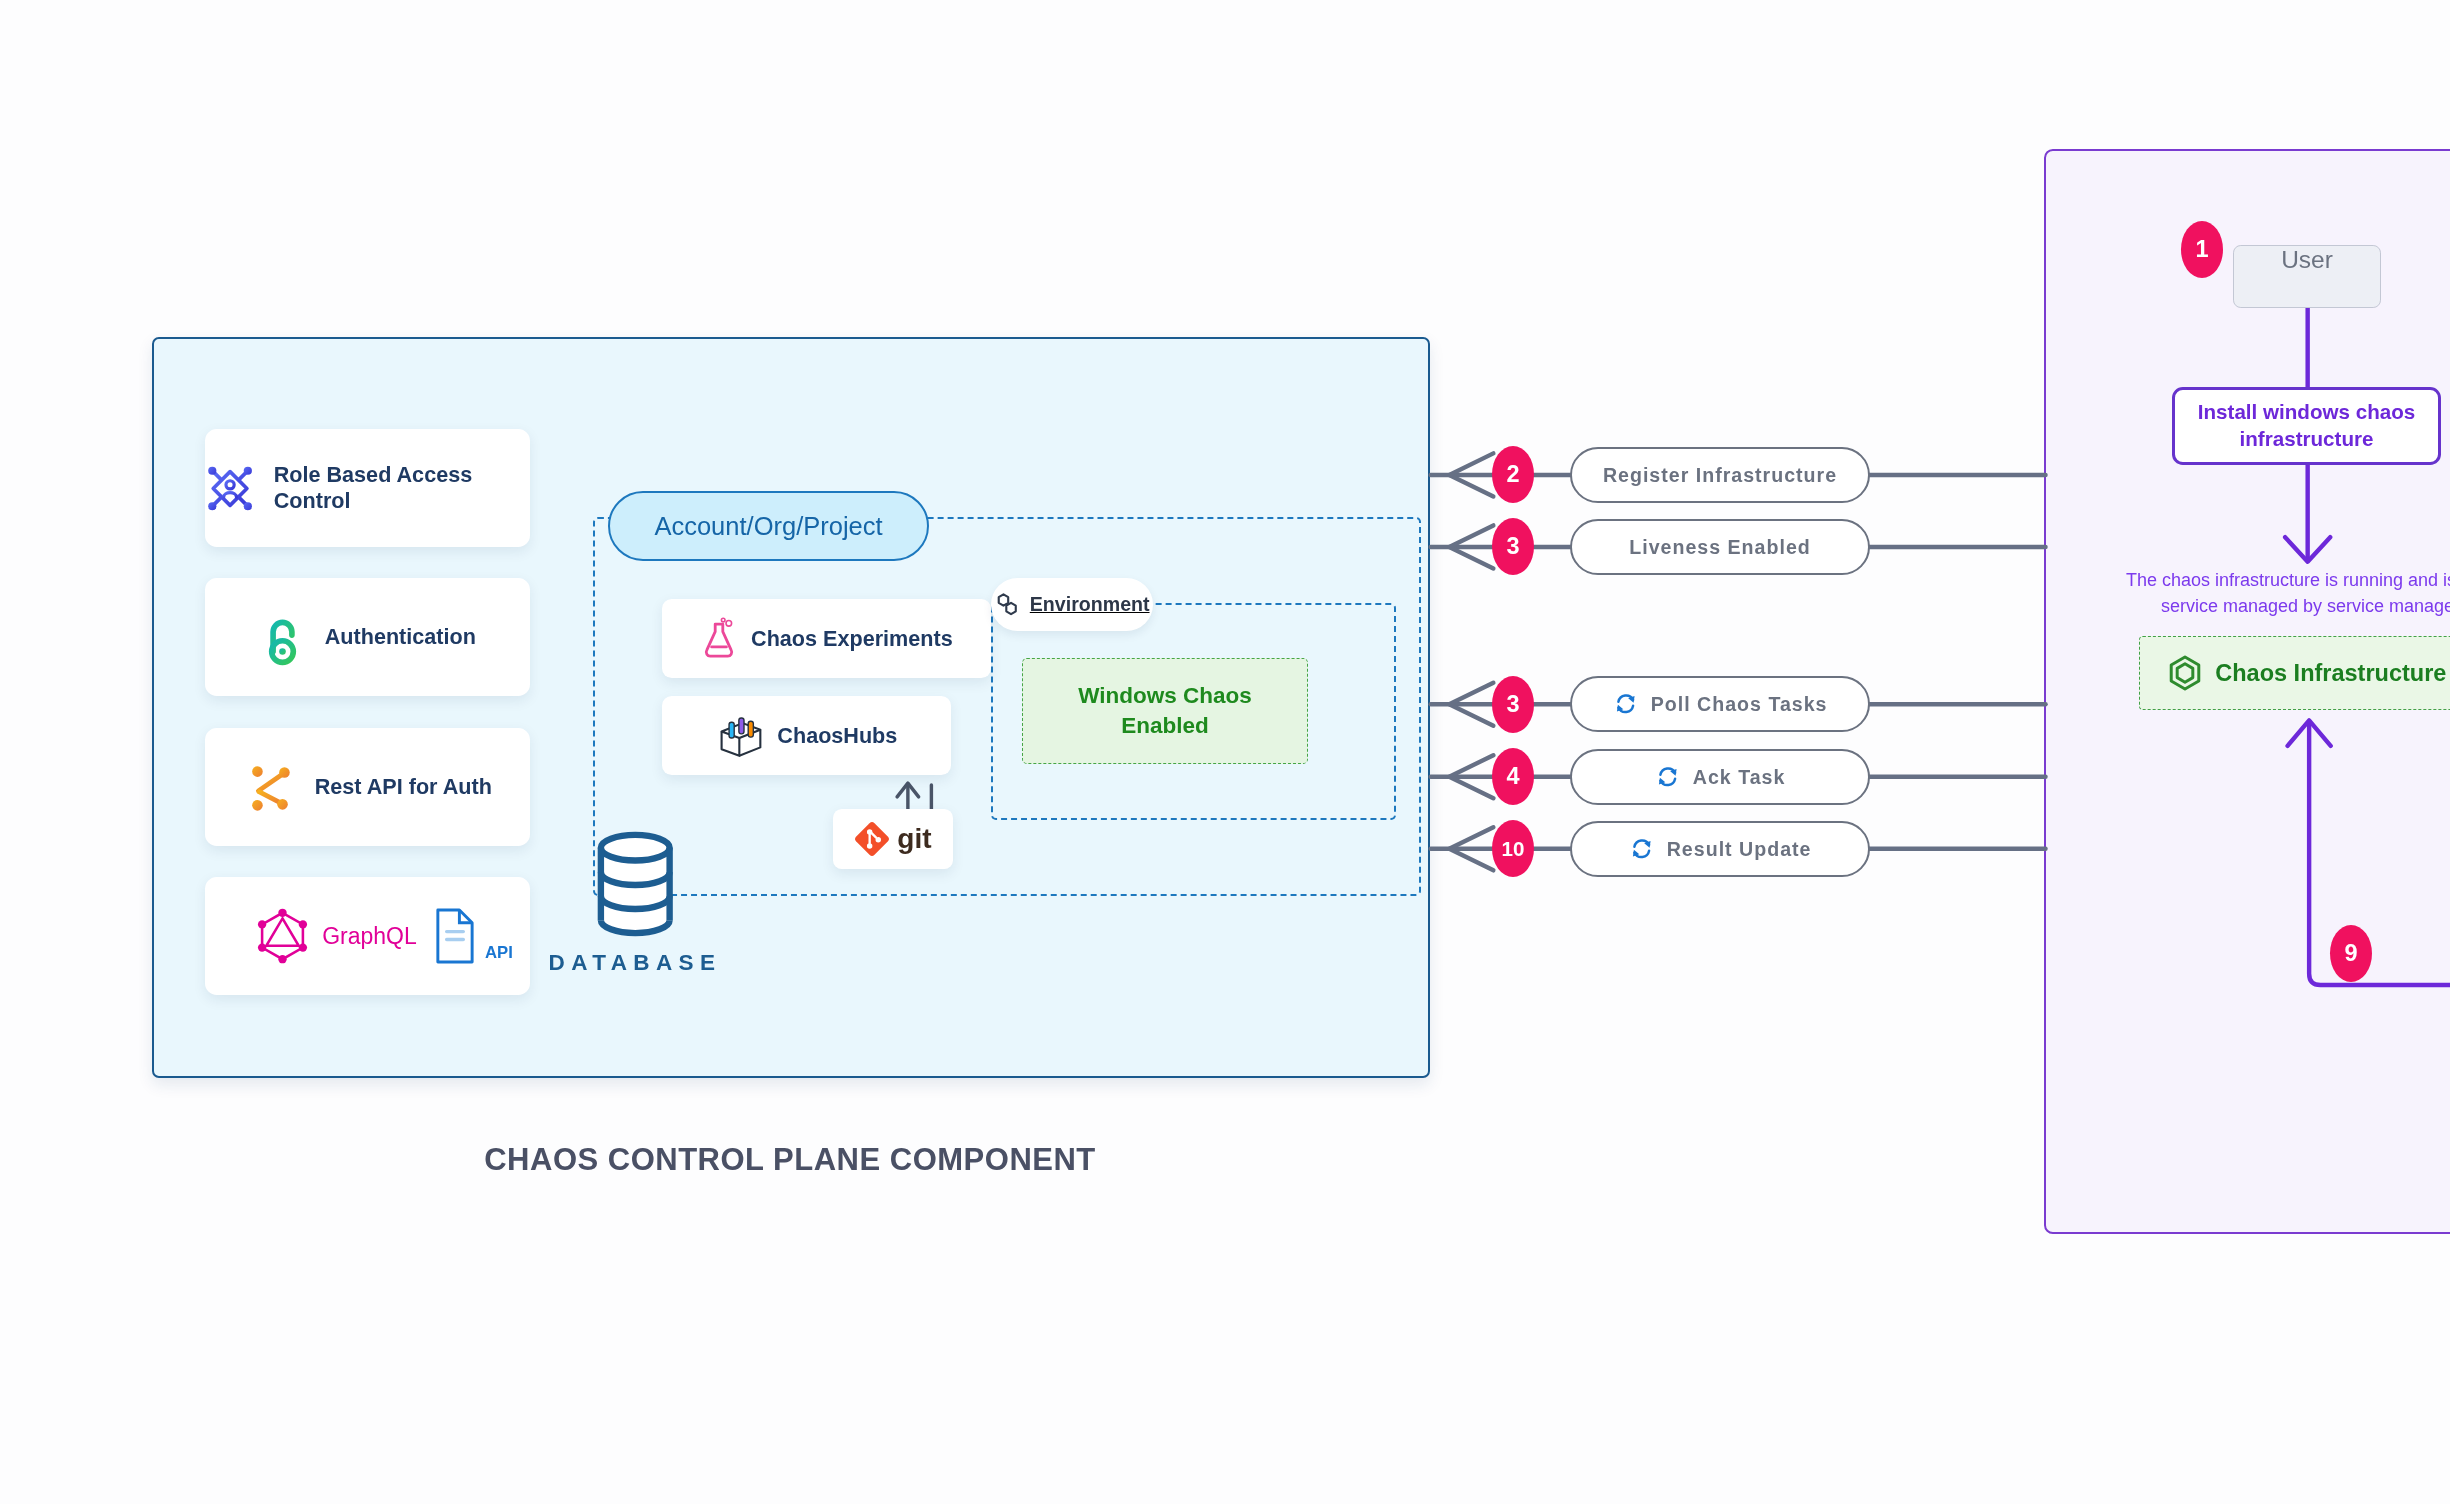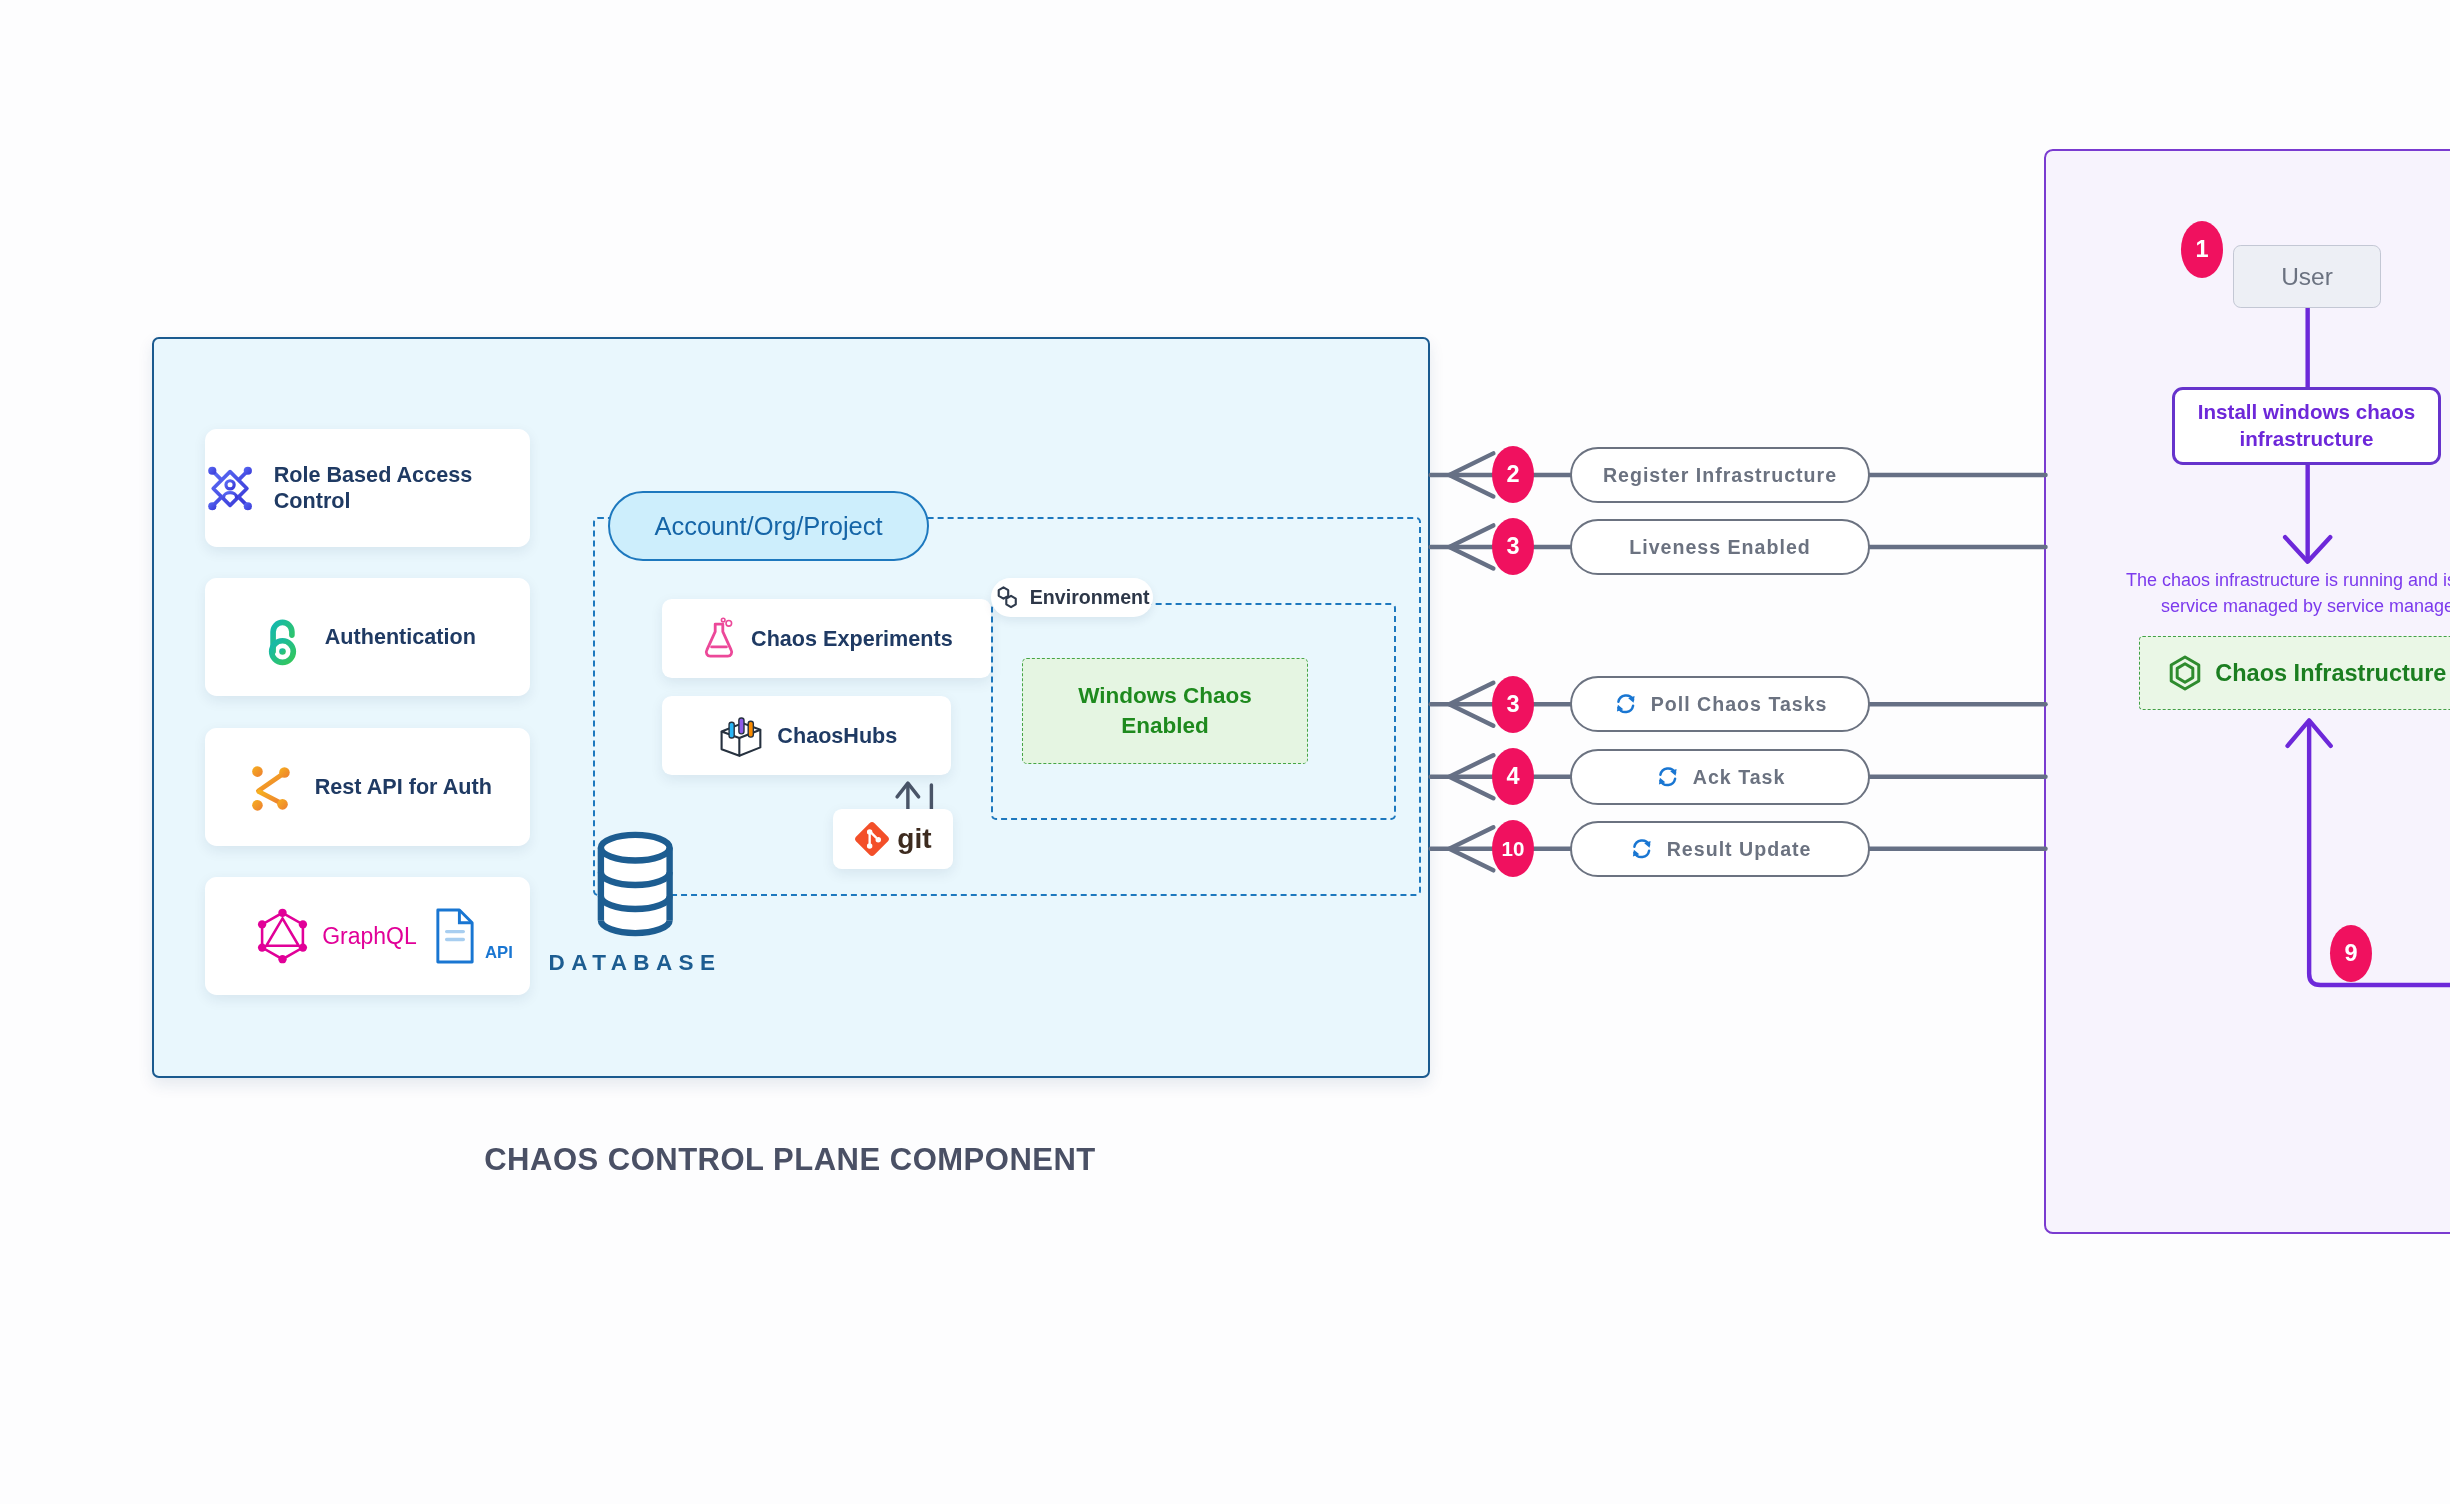--- a/index.html
+++ b/index.html
@@ -197,21 +197,21 @@
       <g fill="#ffffff">
           <circle cx="40" cy="28" r="7"></circle>
           <circle cx="40" cy="64" r="7"></circle>
           <circle cx="62" cy="48" r="7"></circle>
         </g>
       <path d="M40 35 V57 M45 31 L56 42" stroke="#ffffff" stroke-width="6" stroke-linecap="round"></path>
     </svg>
     <span style="color:#3d2b1f;font-weight:bold;font-size:28px;">git</span>
   </div>
 
-  <div class="abs" style="left:991px;top:578px;width:162px;height:39px;background:#ffffff;border-radius:490px;box-shadow:0 3.9px 9.8px rgba(15,40,80,.08);display:flex;align-items:center;justify-content:center;gap:8.8px;">
+  <div class="abs" style="left:991px;top:578px;width:162px;height:53px;background:#ffffff;border-radius:490px;box-shadow:0 3.9px 9.8px rgba(15,40,80,.08);display:flex;align-items:center;justify-content:center;gap:8.8px;text-decoration:underline;">
     <svg width="26.5" height="24.5" viewBox="0 0 56 50">
       <g stroke="#2f3a4c" stroke-width="4.5" fill="none" stroke-linejoin="round">
         <path d="M20 4 L30 10 V22 L20 28 L10 22 V10 Z"></path>
         <path d="M36 22 L46 28 V40 L36 46 L26 40 V28 Z"></path>
       </g>
     </svg>
     <span style="color:#2d3748;font-weight:bold;font-size:19.6px;">Environment</span>
   </div>
 
   <div class="abs" style="left:1022px;top:658px;width:286px;height:106px;background:#e5f5e2;border:1.5px dashed #46a546;border-radius:4.9px;display:flex;align-items:center;justify-content:center;">
@@ -264,21 +264,21 @@
     <span class="lbl">Result Update</span>
   </div>
 
   <div class="badge" style="left:1492px;top:446px;">2</div>
   <div class="badge" style="left:1492px;top:518px;">3</div>
   <div class="badge" style="left:1492px;top:676px;">3</div>
   <div class="badge" style="left:1492px;top:748px;">4</div>
   <div class="badge" style="left:1492px;top:820px;font-size:20.6px;">10</div>
 
   <div class="badge" style="left:2181px;top:221px;">1</div>
-  <div class="abs" style="left:2233px;top:245px;width:148px;height:63px;background:#edeff5;border:1.5px solid #c3c7d4;border-radius:7.8px;display:flex;align-items:center;justify-content:center;">
+  <div class="abs" style="left:2233px;top:245px;width:148px;height:63px;background:#edeff5;border:1.5px solid #c3c7d4;border-radius:7.8px;display:flex;justify-content:center;">
     <span style="color:#6b7280;font-weight:500;font-size:24.5px;">User</span>
   </div>
 
   <div class="pbox" style="left:2172px;top:387px;width:269px;height:78px;">
     <span style="width:225px;">Install windows chaos infrastructure</span>
   </div>
 
   <div class="note" style="left:2122px;top:567px;width:377px;text-align:center;">The chaos infrastructure is running and is as a service managed by service manager</div>
 
   <div class="abs" style="left:2139px;top:636px;width:336px;height:74px;background:#eaf7e6;border:1.5px dashed #43a047;border-radius:3.9px;display:flex;align-items:center;justify-content:center;gap:13.7px;">

